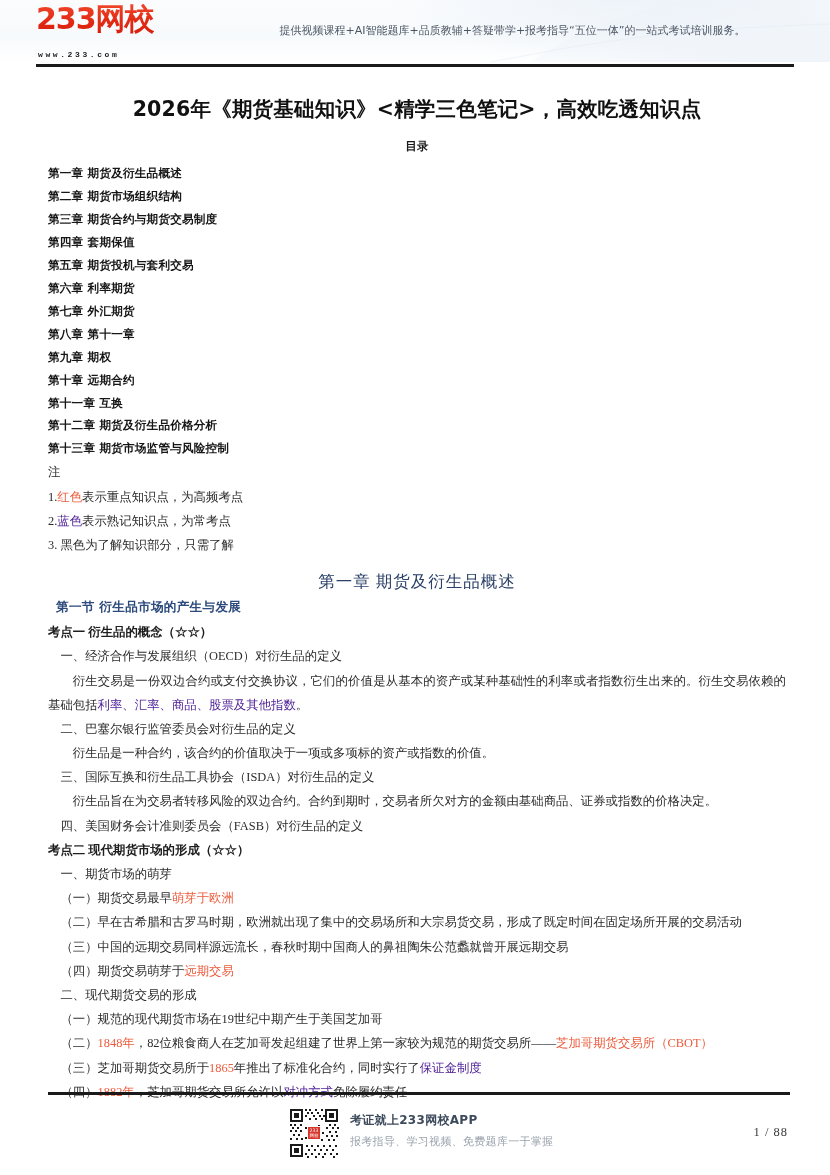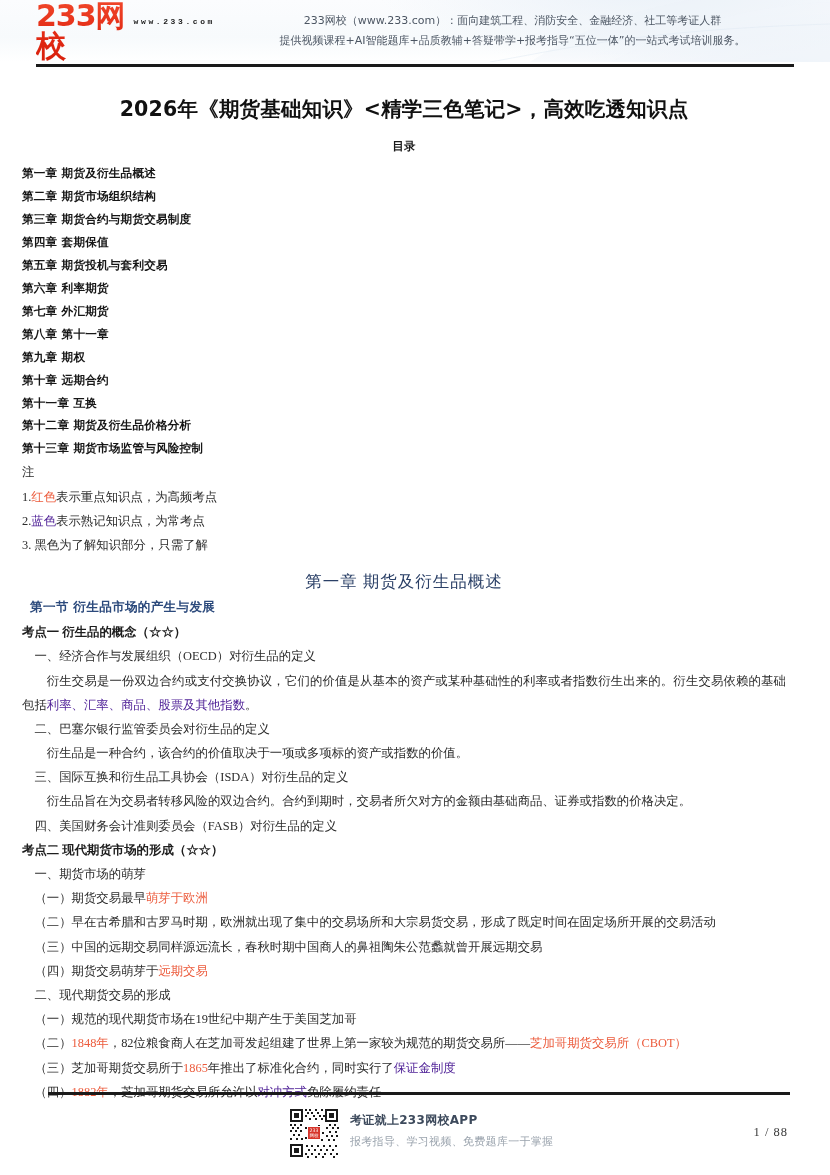--- a/index.html
+++ b/index.html
@@ -25,21 +25,21 @@
     display: flex;
     align-items: center;
   }
   .banner-swoosh {
     position:absolute; right:0; top:0; width:340px; height:62px;
     opacity:.55; pointer-events:none;
   }
   .logo-wrap {
     width: 215px;
     padding-left: 36px;
-    display:flex; flex-direction:row; align-items:flex-start;
+    display:flex; flex-direction:column; align-items:flex-start;
     z-index:2;
   }
   .logo-main {
     font-family: "DejaVu Sans", sans-serif;
     font-weight: 700;
     font-size: 30px;
     line-height: 1;
     letter-spacing: -1px;
     background: linear-gradient(180deg,#f0462a 0%, #e22a14 55%, #d8200c 100%);
     -webkit-background-clip: text;
@@ -69,21 +69,21 @@
   .banner-text div { white-space: nowrap; }
 
   .rule-top {
     height: 3px;
     background: #1a1a1a;
     margin: 2px 36px 0 36px;
   }
 
   
   .page {
-    padding: 0 44px 0 22px;
+    padding: 0 44px 0 48px;
   }
 
   .doc-title {
     text-align:center;
     font-family: "DejaVu Sans", "Liberation Sans", sans-serif;
     font-weight: 700;
     font-size: 20.5px;
     color: #111111;
     margin: 28px 0 0 0;
     letter-spacing: .2px;
@@ -217,21 +217,20 @@
     <path d="M120,62 C200,22 260,6 340,2 L340,62 Z" fill="#eff4fa" opacity=".6"></path>
     <path d="M0,62 C80,48 150,30 340,24" stroke="#dbe6f1" stroke-width="1" fill="none" opacity=".8"></path>
   </svg>
 
   <div class="logo-wrap">
     <div class="logo-main">233网校</div>
     <div class="logo-sub">www.233.com</div>
   </div>
 
   <div class="banner-text">
-    <div>233网校（www.233.com）：面向建筑工程、消防安全、金融经济、社工等考证人群</div>
     <div>提供视频课程+AI智能题库+品质教辅+答疑带学+报考指导“五位一体”的一站式考试培训服务。</div>
   </div>
 </div>
 <div class="rule-top"></div>
 
 <div class="page">
 
   <h1 class="doc-title">2026年《期货基础知识》&lt;精学三色笔记&gt;，高效吃透知识点</h1>
   <div class="toc-label">目录</div>
 

